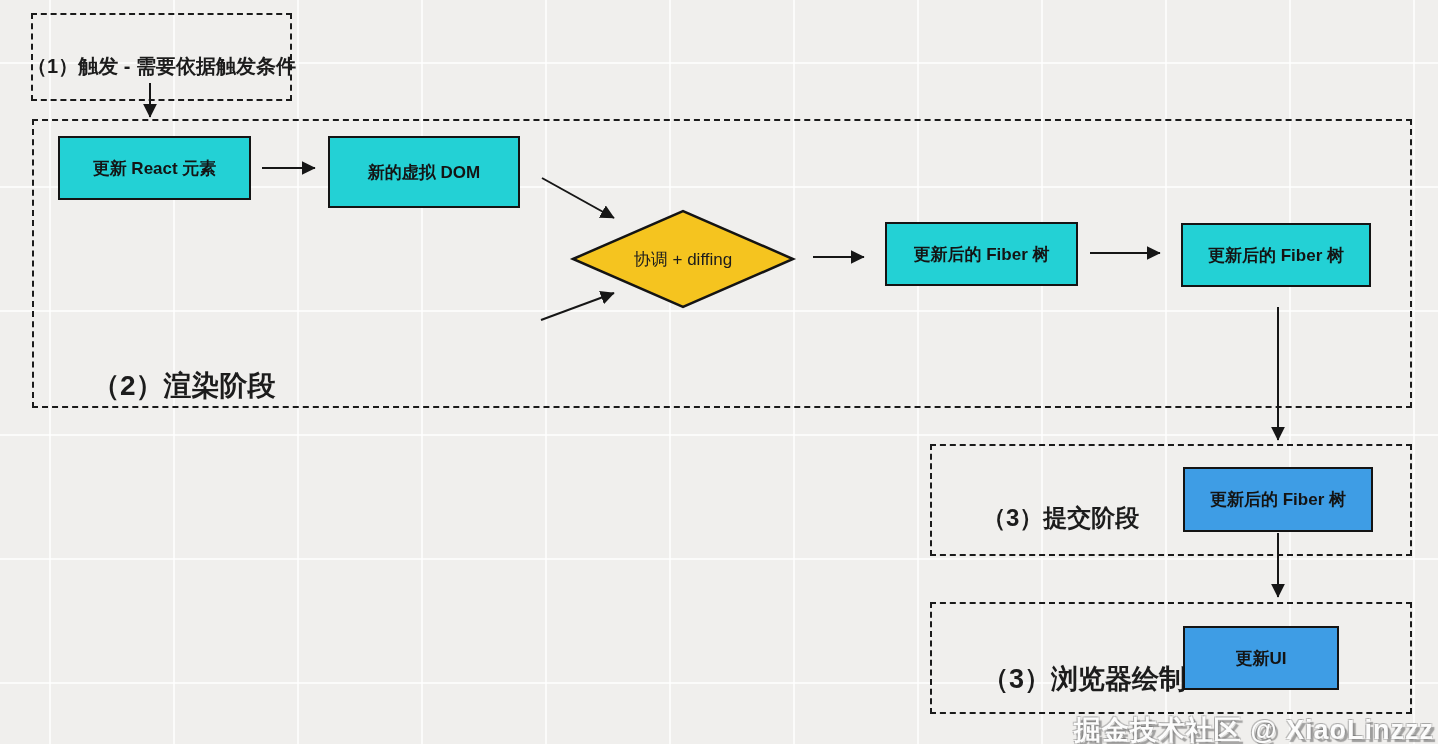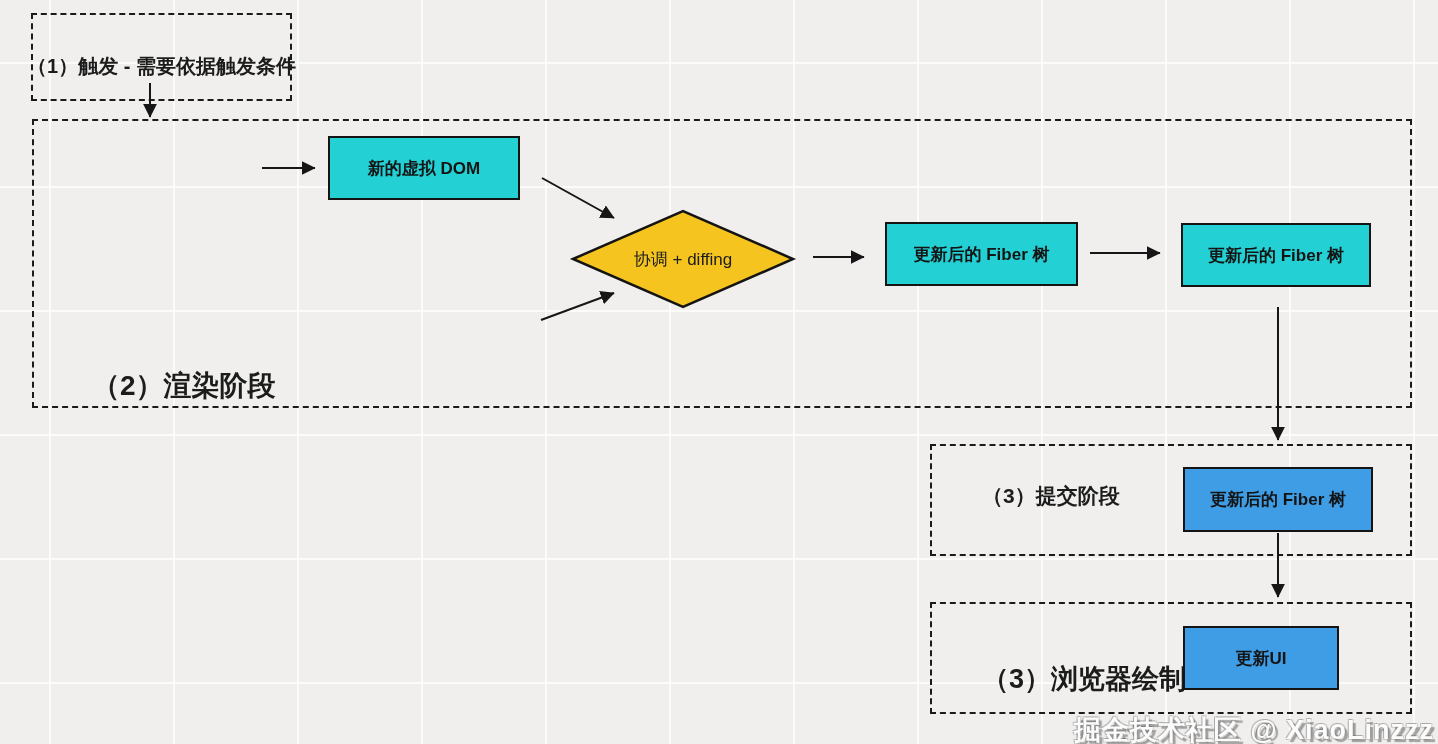--- a/index.html
+++ b/index.html
@@ -92,27 +92,30 @@
 <div class="canvas">
 
   <div class="stage trigger-box" style="left:31px; top:13px; width:261px; height:88px;">
     <div class="stage-label">（1）触发 - 需要依据触发条件</div>
   </div>
 
   <div class="stage" style="left:32px; top:119px; width:1380px; height:289px;"></div>
   <div class="stage-label" style="left:92px; top:351px; font-size:28px;">（2）渲染阶段</div>
 
   <div class="stage" style="left:930px; top:444px; width:482px; height:112px;"></div>
-  <div class="stage-label" style="left:982px; top:465px; font-size:21px;">（3）提交阶段</div>
+  <div class="stage-label" style="left:982px; top:486px; font-size:24px;">（3）提交阶段</div>
 
   <div class="stage" style="left:930px; top:602px; width:482px; height:112px;"></div>
   <div class="stage-label" style="left:982px; top:645px; font-size:27px;">（3）浏览器绘制</div>
 
+  <div class="node node-cyan" style="left:58px; top:136px; width:193px; height:64px;">
+    <span>更新 React 元素</span>
+  </div>
 
-  <div class="node node-cyan" style="left:328px; top:136px; width:192px; height:64px;text-align:center;">
+  <div class="node node-cyan" style="left:328px; top:136px; width:192px; height:72px;text-align:center;">
     <span>新的虚拟 DOM</span>
   </div>
 
 
   <div class="node node-cyan" style="left:885px; top:222px; width:193px; height:64px;">
     <span>更新后的 Fiber 树</span>
   </div>
 
   <div class="node node-cyan" style="left:1181px; top:223px; width:190px; height:64px;">
     <span>更新后的 Fiber 树</span>

